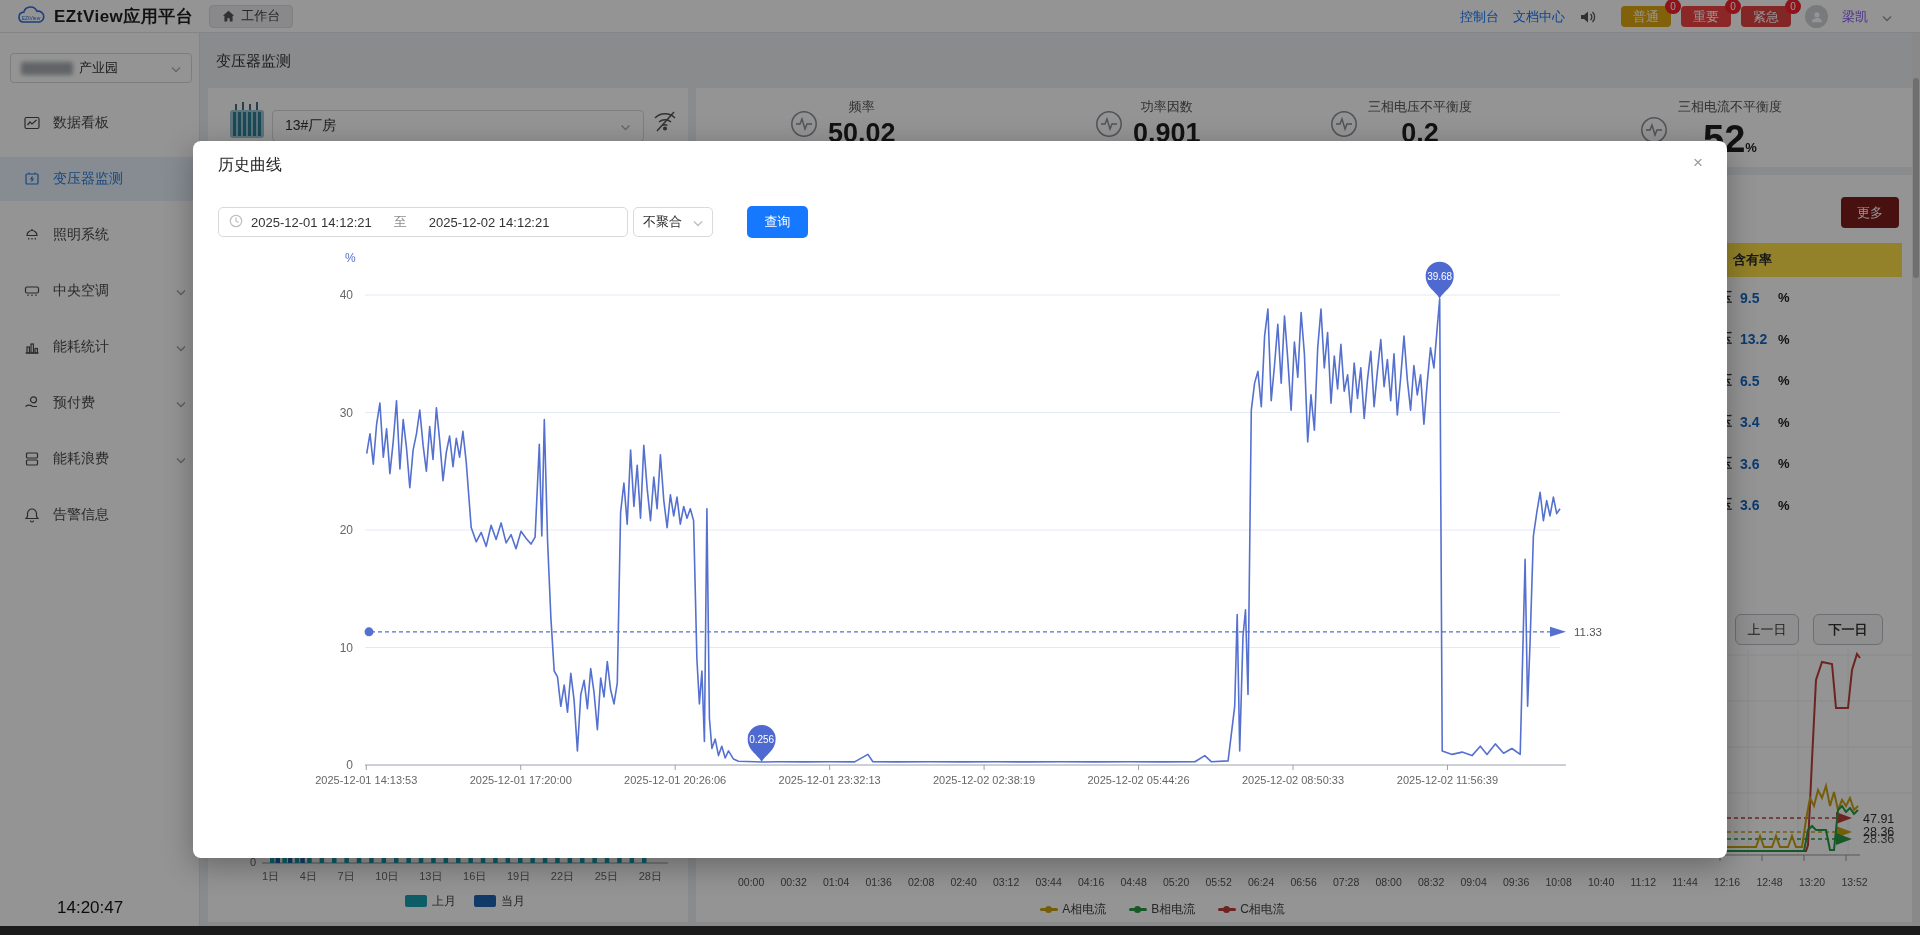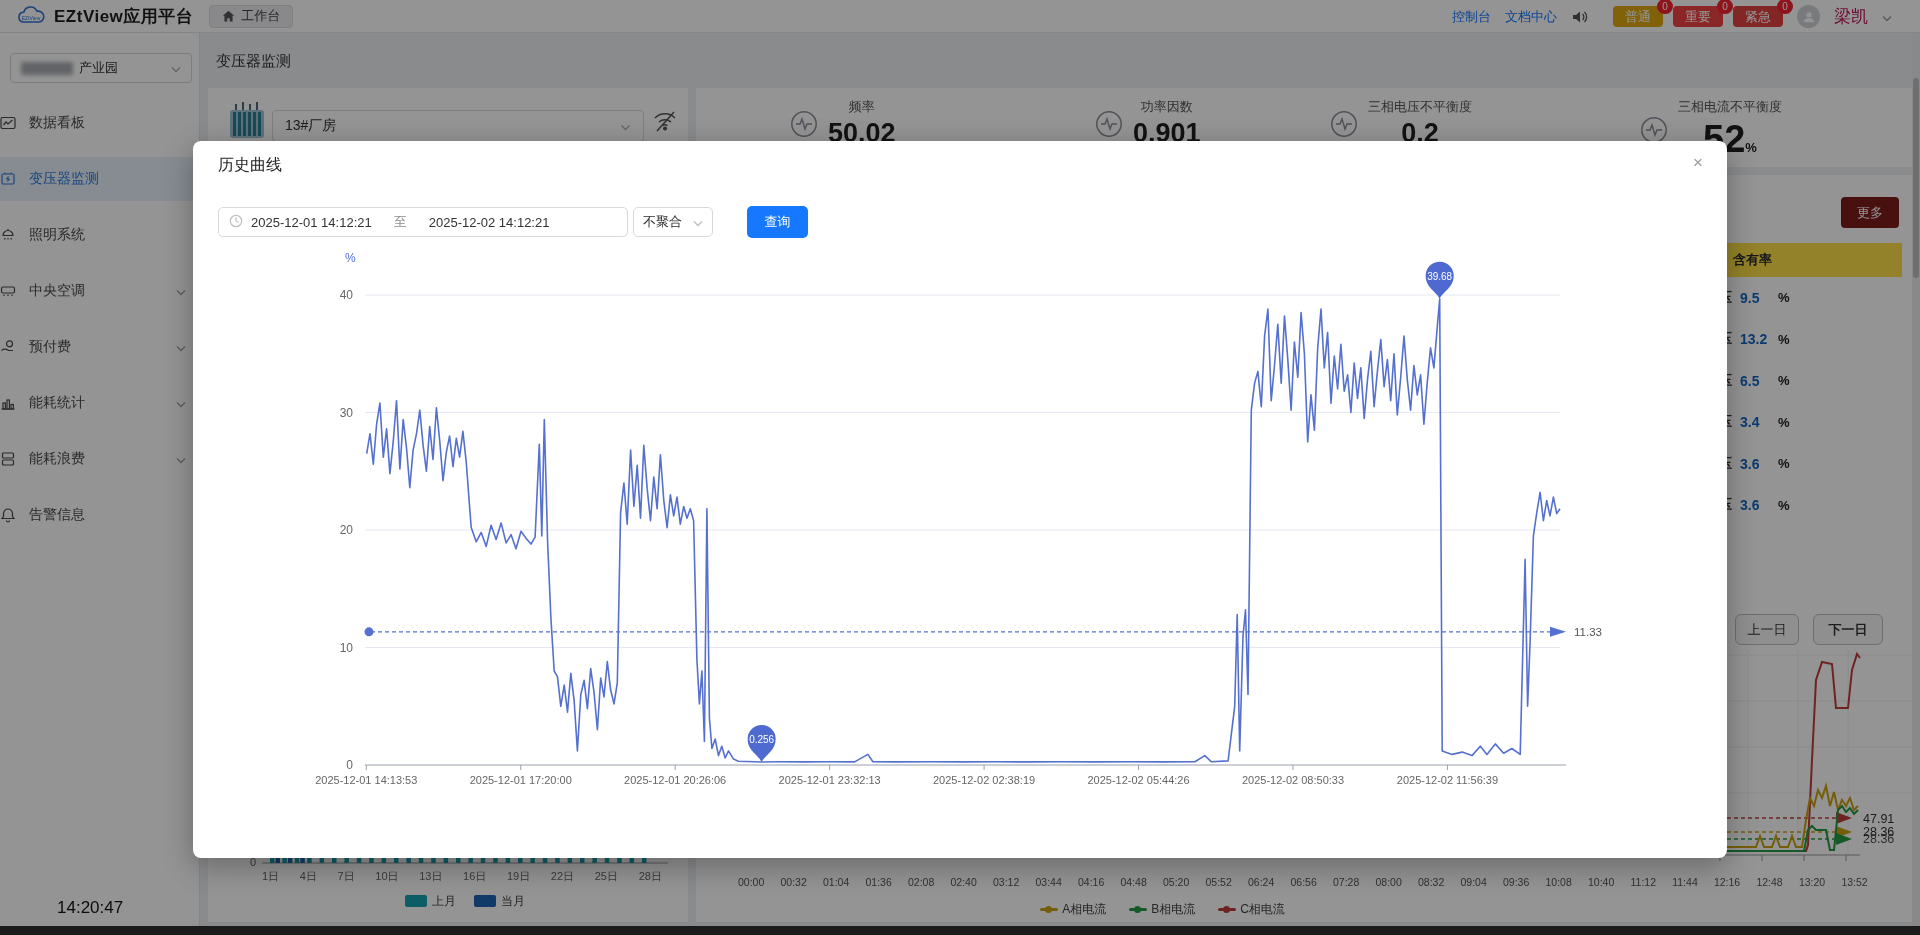--- a/index.html
+++ b/index.html
@@ -8,27 +8,27 @@
   .abs{position:absolute;}
   
   .topbar{position:absolute;left:0;top:0;width:1920px;height:33px;background:#fff;border-bottom:1px solid #e4e6ea;display:flex;align-items:center;z-index:1;}
   .app-title{font-size:17px;font-weight:700;color:#1f1f1f;margin-left:8px;letter-spacing:.5px;}
   .ws-tab{display:flex;align-items:center;gap:6px;background:#ececf0;border:1px solid #dcdce2;border-radius:4px;height:23px;padding:0 12px;margin-left:16px;font-size:13px;color:#444;}
   .top-right{position:absolute;right:28px;top:0;height:33px;display:flex;align-items:center;gap:14px;}
   .top-link{color:#1677ff;font-size:13px;cursor:pointer;}
   .hbadge{position:relative;color:#fff;font-size:13px;border-radius:4px;padding:3px 12px;margin-left:10px;}
   .hbadge .cnt{position:absolute;right:-10px;top:-7px;background:#f5222d;color:#fff;font-size:10px;min-width:16px;height:15px;line-height:15px;border-radius:8px;text-align:center;padding:0 3px;}
   .avatar{width:23px;height:23px;border-radius:50%;background:#cfd3d9;display:flex;align-items:center;justify-content:center;}
-  .uname{font-size:17px;color:#be185d;}
+  .uname{font-size:13px;color:#8b5cf6;}
   
   .sidebar{position:absolute;left:0;top:33px;width:200px;height:902px;background:#fff;border-right:1px solid #e4e6ea;text-align:center;}
   .org-select{position:absolute;left:10px;top:20px;width:182px;height:30px;border:1px solid #d4d7dc;border-radius:4px;background:#fff;display:flex;align-items:center;padding:0 10px;gap:6px;font-size:13px;color:#333;}
   .blurred{display:inline-block;width:52px;height:13px;background:#a9adb3;border-radius:2px;filter:blur(2px);}
   .menu{position:absolute;left:0;top:68px;width:200px;}
-  .side-item{height:44px;display:flex;align-items:center;gap:13px;font-size:14px;color:#4a4a4a;cursor:pointer;position:relative;margin-bottom:12px;}
+  .side-item{height:44px;display:flex;align-items:center;padding-left:24px;gap:13px;font-size:14px;color:#4a4a4a;cursor:pointer;position:relative;margin-bottom:12px;}
   .side-item.active{background:#e8f2fc;color:#2b7bd6;}
   .side-item .chev{position:absolute;right:14px;color:#9aa0a8;}
   .sicon{display:flex;align-items:center;}
   
   .panel{position:absolute;background:#fff;}
   .page-title{position:absolute;left:216px;top:52px;font-size:15px;color:#333;font-weight:500;}
   .dev-select{position:absolute;left:272px;top:110px;width:372px;height:32px;border:1px solid #d9d9d9;border-radius:4px;background:#fff;display:flex;align-items:center;padding:0 12px;font-size:14px;color:#333;justify-content:space-between;}
   .stat{position:absolute;top:98px;display:flex;align-items:center;gap:10px;}
   .stat-label{font-size:13px;color:#555;text-align:center;}
   .stat-value{font-size:27px;font-weight:700;color:#1f1f1f;text-align:center;margin-top:2px;}
@@ -160,39 +160,39 @@
           </svg>
         </span>
         <span>中央空调</span>
         <span class="chev"><svg width="10" height="7" viewBox="0 0 10 7" fill="none" stroke="currentColor" stroke-width="1.3">
             <polyline points="1,1.5 5,5.5 9,1.5"></polyline>
           </svg></span>
       </div>
       <div class="side-item">
         <span class="sicon">
           <svg width="16" height="16" viewBox="0 0 16 16" fill="none" stroke="currentColor" stroke-width="1.2">
-            <circle cx="9.5" cy="4.8" r="3"></circle>
-            <path d="M1.5 11.5 c3 -2.2 5 -1.5 7 0 h4.5"></path>
-          </svg>
-        </span>
-        <span>预付费</span>
-        <span class="chev"><svg width="10" height="7" viewBox="0 0 10 7" fill="none" stroke="currentColor" stroke-width="1.3">
-            <polyline points="1,1.5 5,5.5 9,1.5"></polyline>
-          </svg></span>
-      </div>
-      <div class="side-item">
-        <span class="sicon">
-          <svg width="16" height="16" viewBox="0 0 16 16" fill="none" stroke="currentColor" stroke-width="1.2">
             <line x1="1.5" y1="14" x2="14.5" y2="14"></line>
             <rect x="3" y="8" width="2.4" height="6"></rect>
             <rect x="7" y="5" width="2.4" height="9"></rect>
             <rect x="11" y="9.5" width="2.4" height="4.5"></rect>
           </svg>
         </span>
         <span>能耗统计</span>
+        <span class="chev"><svg width="10" height="7" viewBox="0 0 10 7" fill="none" stroke="currentColor" stroke-width="1.3">
+            <polyline points="1,1.5 5,5.5 9,1.5"></polyline>
+          </svg></span>
+      </div>
+      <div class="side-item">
+        <span class="sicon">
+          <svg width="16" height="16" viewBox="0 0 16 16" fill="none" stroke="currentColor" stroke-width="1.2">
+            <circle cx="9.5" cy="4.8" r="3"></circle>
+            <path d="M1.5 11.5 c3 -2.2 5 -1.5 7 0 h4.5"></path>
+          </svg>
+        </span>
+        <span>预付费</span>
         <span class="chev"><svg width="10" height="7" viewBox="0 0 10 7" fill="none" stroke="currentColor" stroke-width="1.3">
             <polyline points="1,1.5 5,5.5 9,1.5"></polyline>
           </svg></span>
       </div>
       <div class="side-item">
         <span class="sicon">
           <svg width="16" height="16" viewBox="0 0 16 16" fill="none" stroke="currentColor" stroke-width="1.2">
             <rect x="2.5" y="2" width="11" height="5" rx="1"></rect>
             <rect x="2.5" y="9" width="11" height="5" rx="1"></rect>
           </svg>

